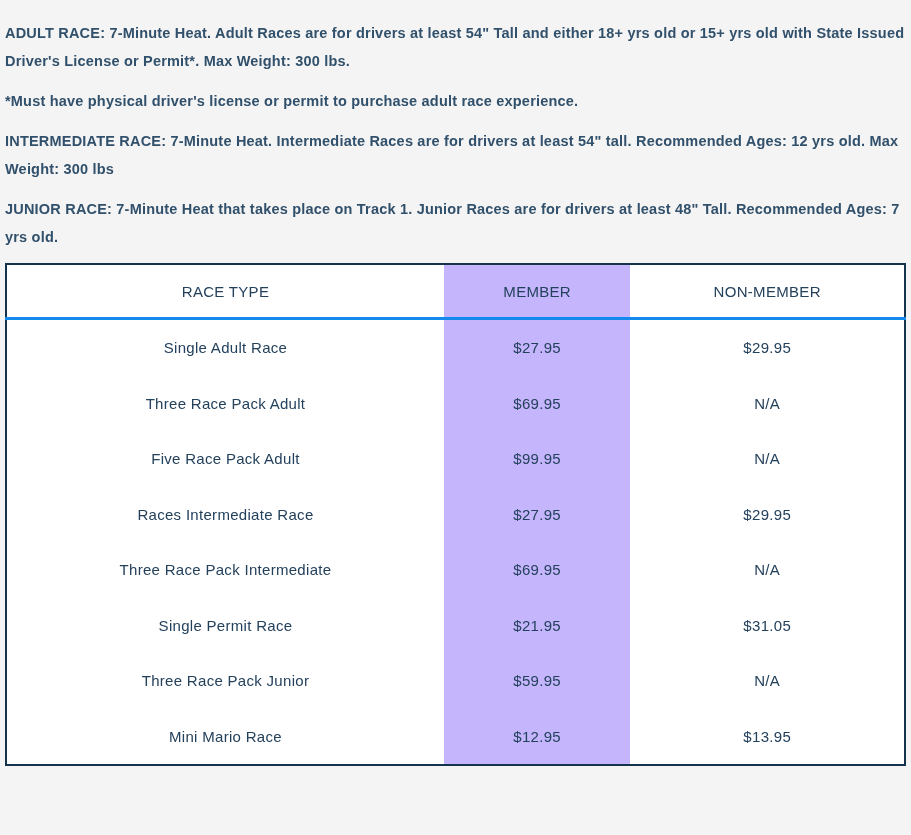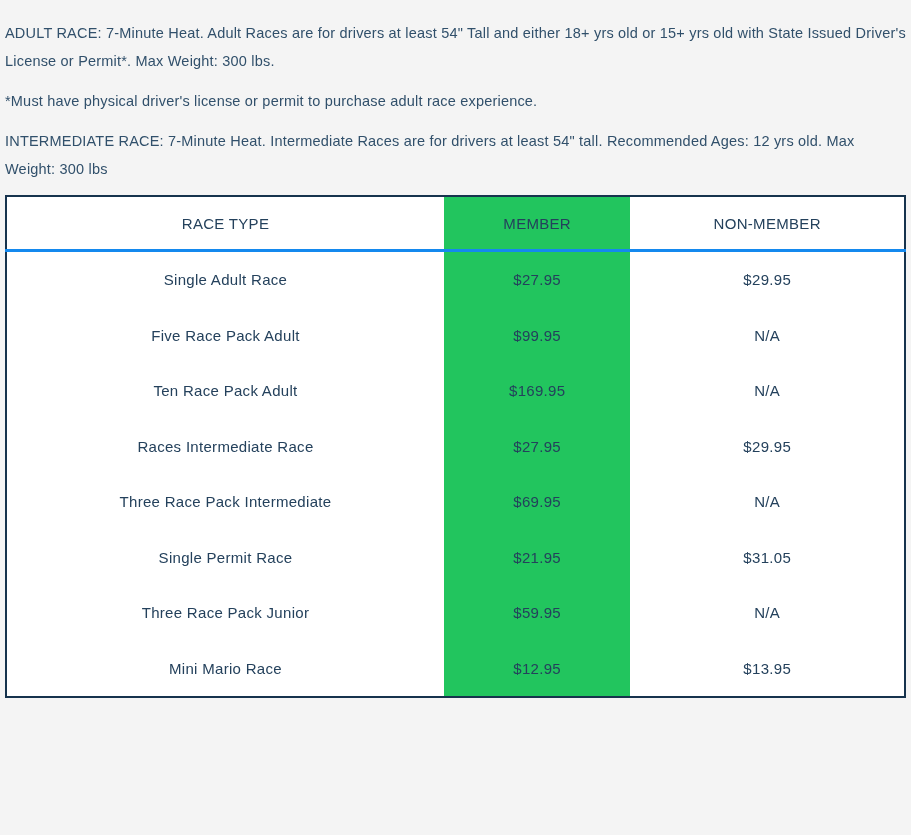--- a/index.html
+++ b/index.html
@@ -15,21 +15,21 @@
     overflow: hidden;
   }
   .content {
     padding: 19px 5px 0 5px;
   }
   p.desc {
     margin: 0 0 12px 0;
     font-size: 14.5px;
     line-height: 28px;
     letter-spacing: 0.2px;
-    font-weight: 400;
+    font-weight: 700;
   }
   table.pricing {
     width: 901px;
     margin-top: 3px;
     border-collapse: collapse;
     table-layout: fixed;
     background: #ffffff;
     border: 2px solid #16334d;
   }
   table.pricing th,
@@ -44,31 +44,32 @@
   }
   table.pricing thead th {
     height: 52px;
     border-bottom: 3px solid #1489ee;
     margin-top: 40px;
   }
   table.pricing tbody td {
     height: 55.5px;
   }
   .member-col {
-    background: #22c55e;
+    background: #c4b5fd;
   }
 </style>
 </head>
 <body>
 
 <div class="content">
 
   <p class="desc">ADULT RACE: 7-Minute Heat. Adult Races are for drivers at least 54" Tall and either 18+ yrs old or 15+ yrs old with State Issued Driver's License or Permit*. Max Weight: 300 lbs.</p>
   <p class="desc">*Must have physical driver's license or permit to purchase adult race experience.</p>
   <p class="desc">INTERMEDIATE RACE: 7-Minute Heat. Intermediate Races are for drivers at least 54" tall. Recommended Ages: 12 yrs old. Max Weight: 300 lbs</p>
+  <p class="desc">JUNIOR RACE: 7-Minute Heat that takes place on Track 1. Junior Races are for drivers at least 48" Tall. Recommended Ages: 7 yrs old.</p>
 
   <table class="pricing">
     <colgroup>
       <col style="width:437px">
       <col style="width:186px">
       <col style="width:274px">
     </colgroup>
     <thead>
       <tr>
         <th>RACE TYPE</th>
@@ -76,27 +77,27 @@
         <th>NON-MEMBER</th>
       </tr>
     </thead>
     <tbody>
       <tr>
         <td>Single Adult Race</td>
         <td class="member-col">$27.95</td>
         <td>$29.95</td>
       </tr>
       <tr>
-        <td>Five Race Pack Adult</td>
-        <td class="member-col">$99.95</td>
+        <td>Three Race Pack Adult</td>
+        <td class="member-col">$69.95</td>
         <td>N/A</td>
       </tr>
       <tr>
-        <td>Ten Race Pack Adult</td>
-        <td class="member-col">$169.95</td>
+        <td>Five Race Pack Adult</td>
+        <td class="member-col">$99.95</td>
         <td>N/A</td>
       </tr>
       <tr>
         <td>Races Intermediate Race</td>
         <td class="member-col">$27.95</td>
         <td>$29.95</td>
       </tr>
       <tr>
         <td>Three Race Pack Intermediate</td>
         <td class="member-col">$69.95</td>

